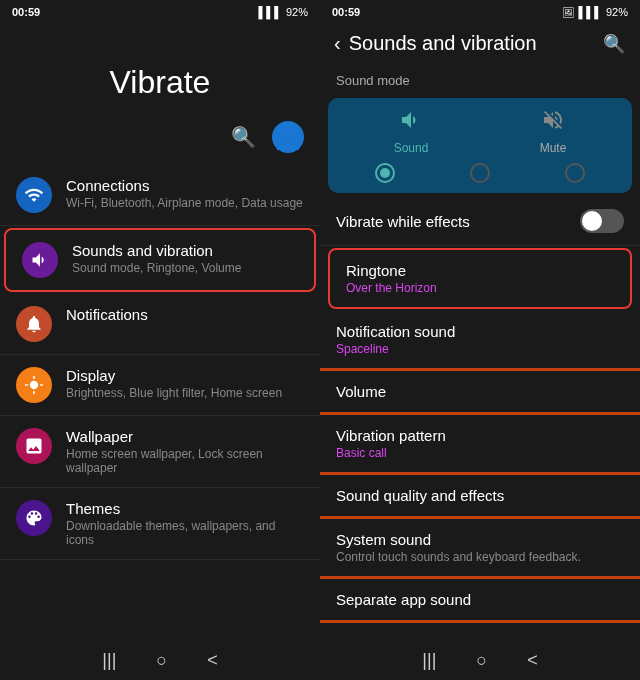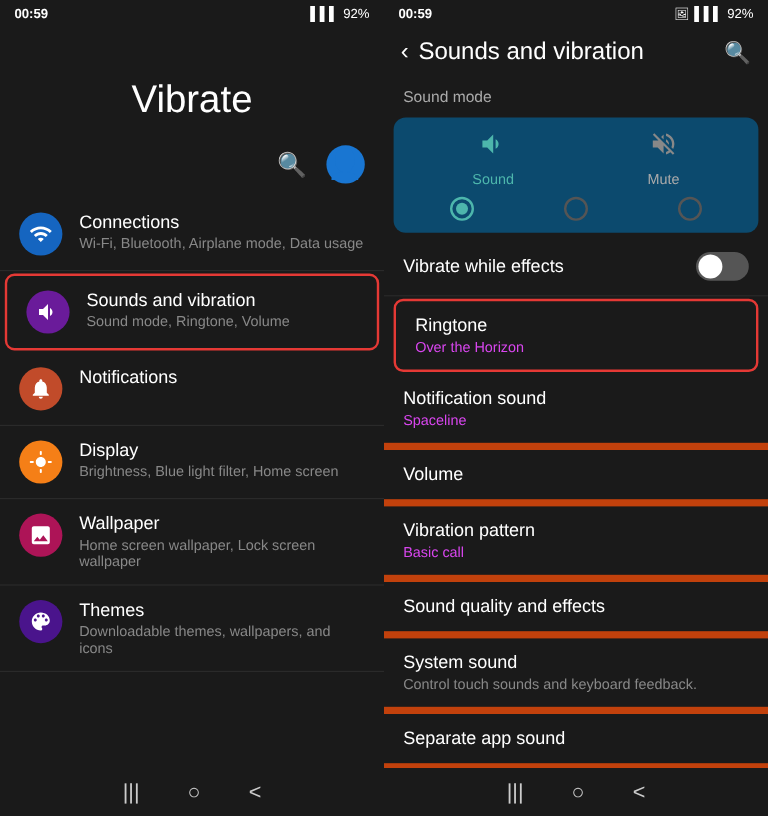--- a/index.html
+++ b/index.html
@@ -207,21 +207,21 @@
       width: 20px; height: 20px;
       background: #fff;
       border-radius: 50%;
       top: 2px;
       left: 2px;
       transition: left 0.2s;
     }
 
     .settings-row {
       padding: 12px 16px;
-      border-bottom: 6px solid #c2410c;
+      border-bottom: 3px solid #c2410c;
       cursor: pointer;
     }
     .settings-row.highlighted {
       border: 2px solid #e53935;
       border-radius: 8px;
       margin: 2px 8px;
     }
     .settings-row-title { color: #fff; font-size: 15px; }
     .settings-row-sub { color: #d946ef; font-size: 12px; margin-top: 2px; }
     .settings-row-sub.gray { color: #888; font-size: 12px; }

